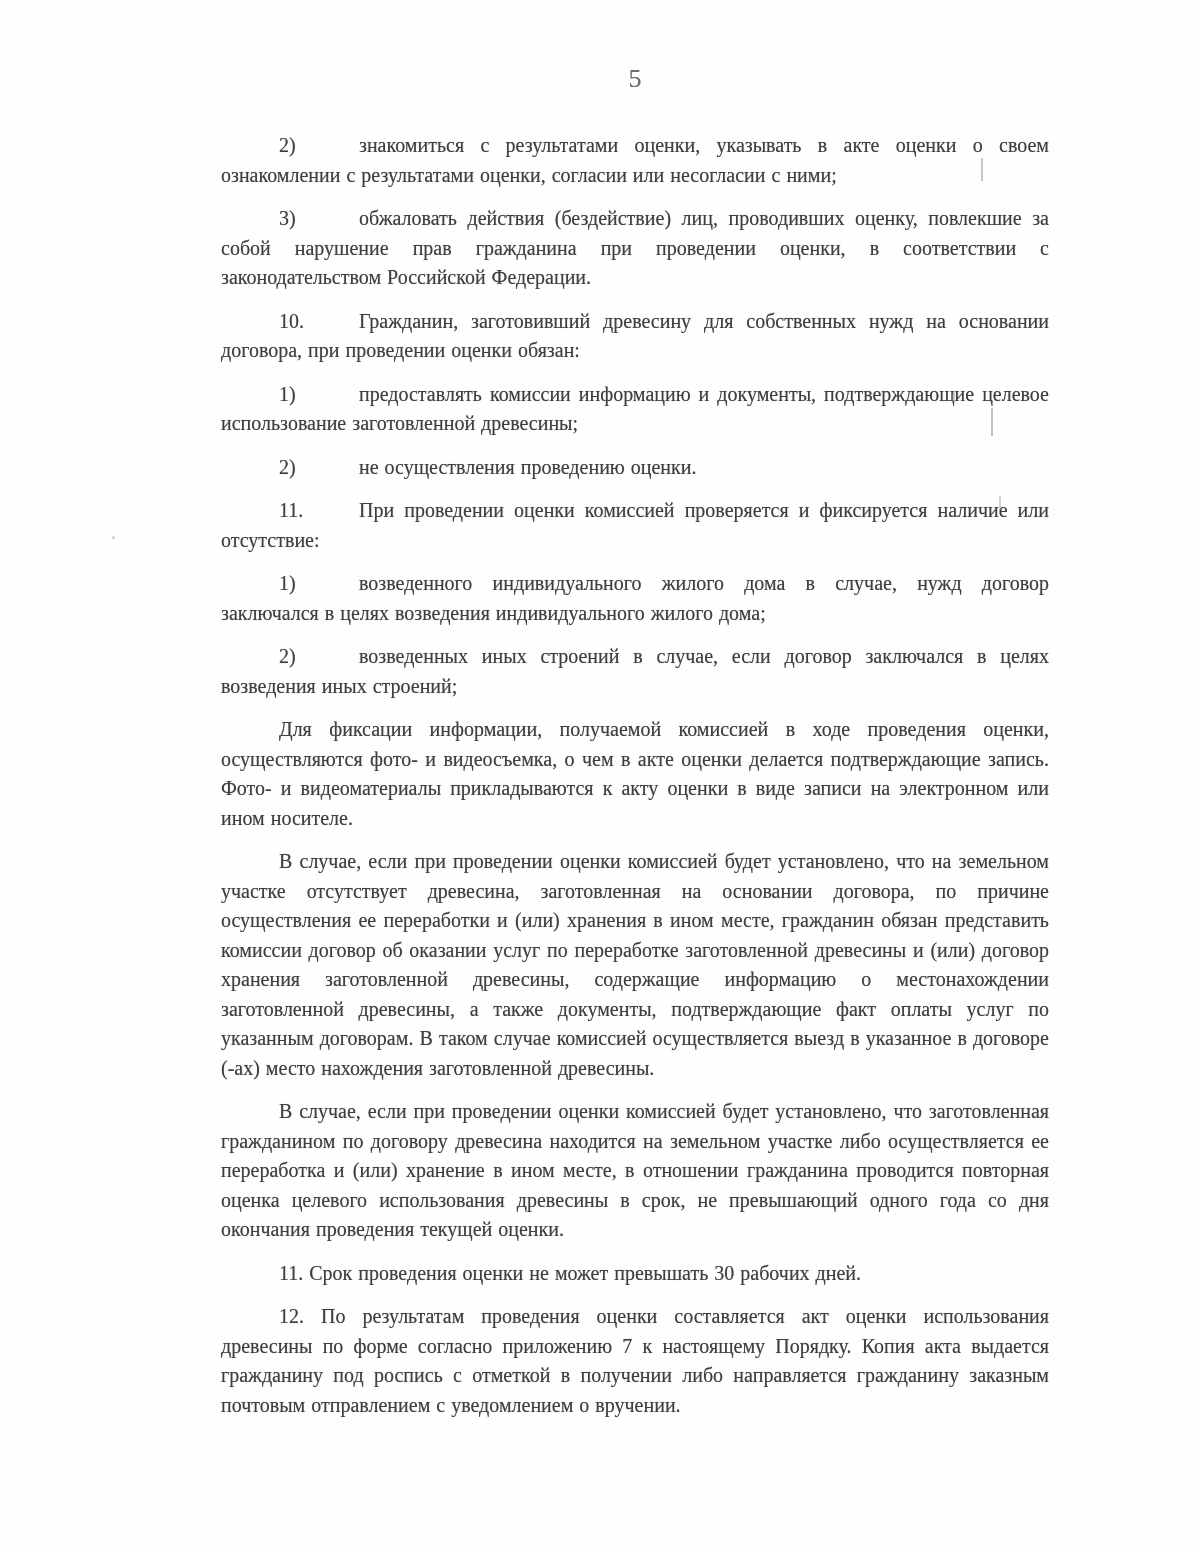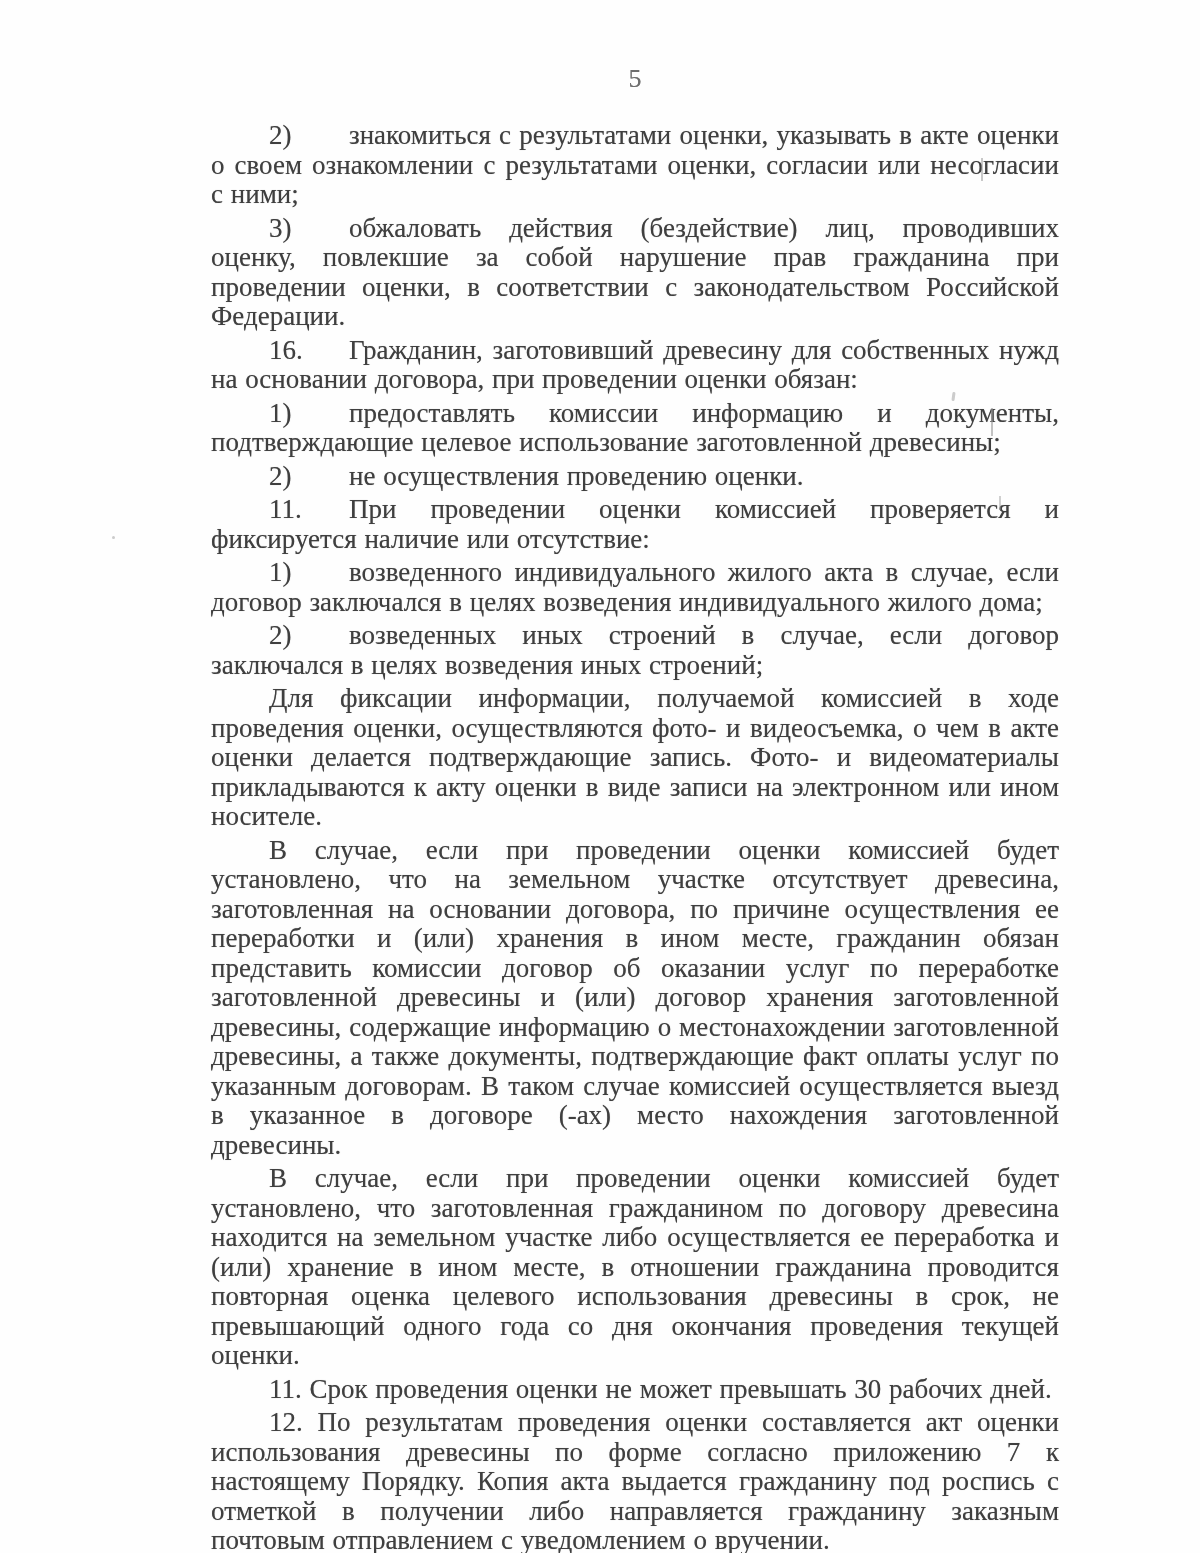--- a/index.html
+++ b/index.html
@@ -31,23 +31,23 @@
     color: #6e6e6e;
     text-shadow: 0 0 0.6px rgba(110,110,110,0.6);
   }
   .content {
     position: absolute;
     top: 117px;
     left: 207px;
     width: 856px;
   }
   .para {
-    margin: 4px;
+    margin: 14px;
     padding: 0;
-    font-size: 27px;
+    font-size: 20px;
     line-height: 29.5px;
     text-align: justify;
     text-indent: 58px;
     color: #3f3f3f;
     text-shadow: 0 0 0.7px rgba(70,70,70,0.55);
     word-spacing: 1px;
   }
   .num {
     display: inline-block;
     width: 80px;
@@ -69,29 +69,29 @@
 <div class="scan-page">
 
   <div class="page-number">5</div>
 
   <div class="content">
 
     <p class="para"><span class="num">2)</span><span>знакомиться с результатами оценки, указывать в акте оценки о своем ознакомлении с результатами оценки, согласии или несогласии с ними;</span></p>
 
     <p class="para"><span class="num">3)</span><span>обжаловать действия (бездействие) лиц, проводивших оценку, повлекшие за собой нарушение прав гражданина при проведении оценки, в соответствии с законодательством Российской Федерации.</span></p>
 
-    <p class="para"><span class="num">16.</span><span>Гражданин, заготовивший древесину для собственных нужд на основании договора, при проведении оценки обязан:</span></p>
+    <p class="para"><span class="num">10.</span><span>Гражданин, заготовивший древесину для собственных нужд на основании договора, при проведении оценки обязан:</span></p>
 
     <p class="para"><span class="num">1)</span><span>предоставлять комиссии информацию и документы, подтверждающие целевое использование заготовленной древесины;</span></p>
 
     <p class="para"><span class="num">2)</span><span>не осуществления проведению оценки.</span></p>
 
     <p class="para"><span class="num">11.</span><span>При проведении оценки комиссией проверяется и фиксируется наличие или отсутствие:</span></p>
 
-    <p class="para"><span class="num">1)</span><span>возведенного индивидуального жилого акта в случае, если договор заключался в целях возведения индивидуального жилого дома;</span></p>
+    <p class="para"><span class="num">1)</span><span>возведенного индивидуального жилого дома в случае, нужд договор заключался в целях возведения индивидуального жилого дома;</span></p>
 
     <p class="para"><span class="num">2)</span><span>возведенных иных строений в случае, если договор заключался в целях возведения иных строений;</span></p>
 
 
     <p class="para"><span>Для фиксации информации, получаемой комиссией в ходе проведения оценки, осуществляются фото- и видеосъемка, о чем в акте оценки делается подтверждающие запись. Фото- и видеоматериалы прикладываются к акту оценки в виде записи на электронном или ином носителе.</span></p>
 
     <p class="para"><span>В случае, если при проведении оценки комиссией будет установлено, что на земельном участке отсутствует древесина, заготовленная на основании договора, по причине осуществления ее переработки и (или) хранения в ином месте, гражданин обязан представить комиссии договор об оказании услуг по переработке заготовленной древесины и (или) договор хранения заготовленной древесины, содержащие информацию о местонахождении заготовленной древесины, а также документы, подтверждающие факт оплаты услуг по указанным договорам. В таком случае комиссией осуществляется выезд в указанное в договоре (-ах) место нахождения заготовленной древесины.</span></p>
 
     <p class="para"><span>В случае, если при проведении оценки комиссией будет установлено, что заготовленная гражданином по договору древесина находится на земельном участке либо осуществляется ее переработка и (или) хранение в ином месте, в отношении гражданина проводится повторная оценка целевого использования древесины в срок, не превышающий одного года со дня окончания проведения текущей оценки.</span></p>
 

